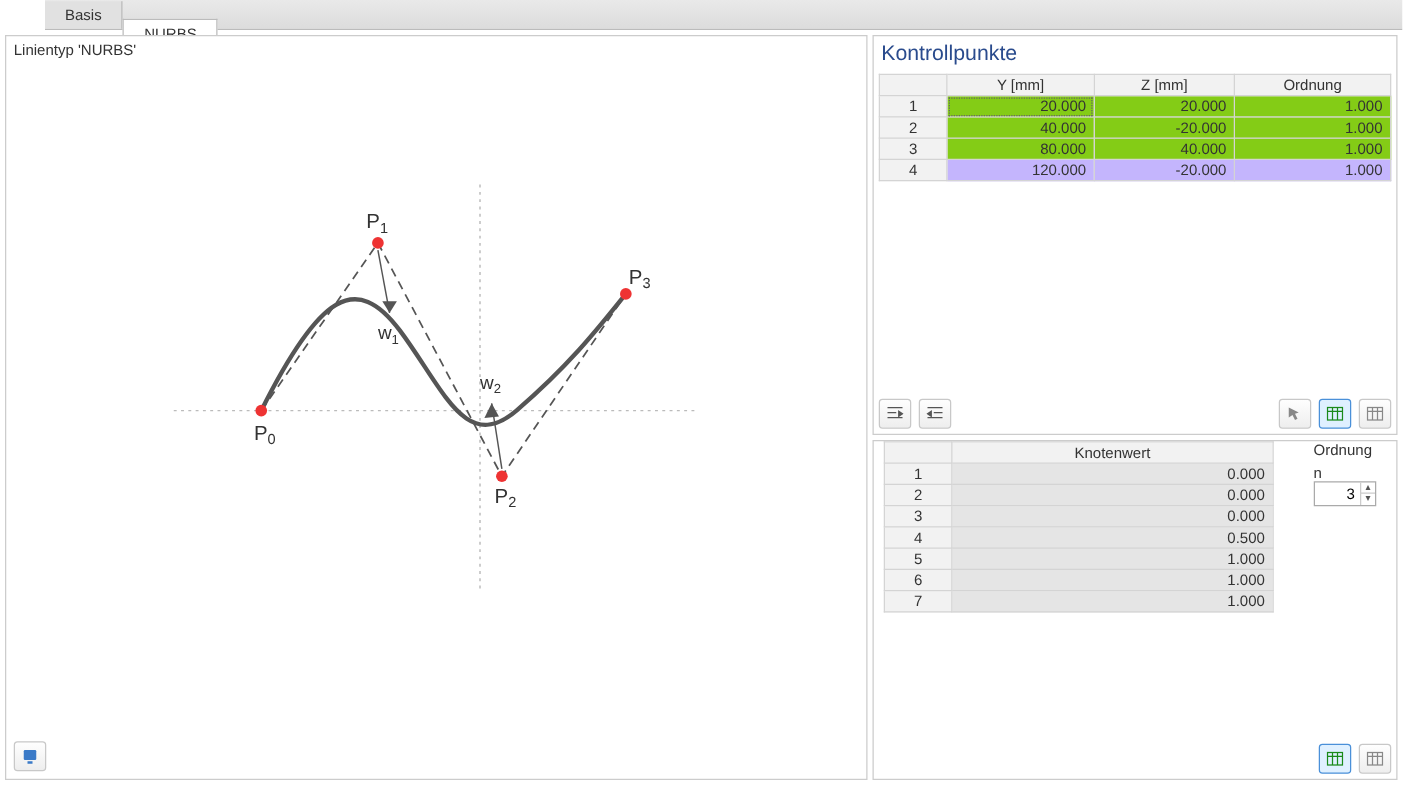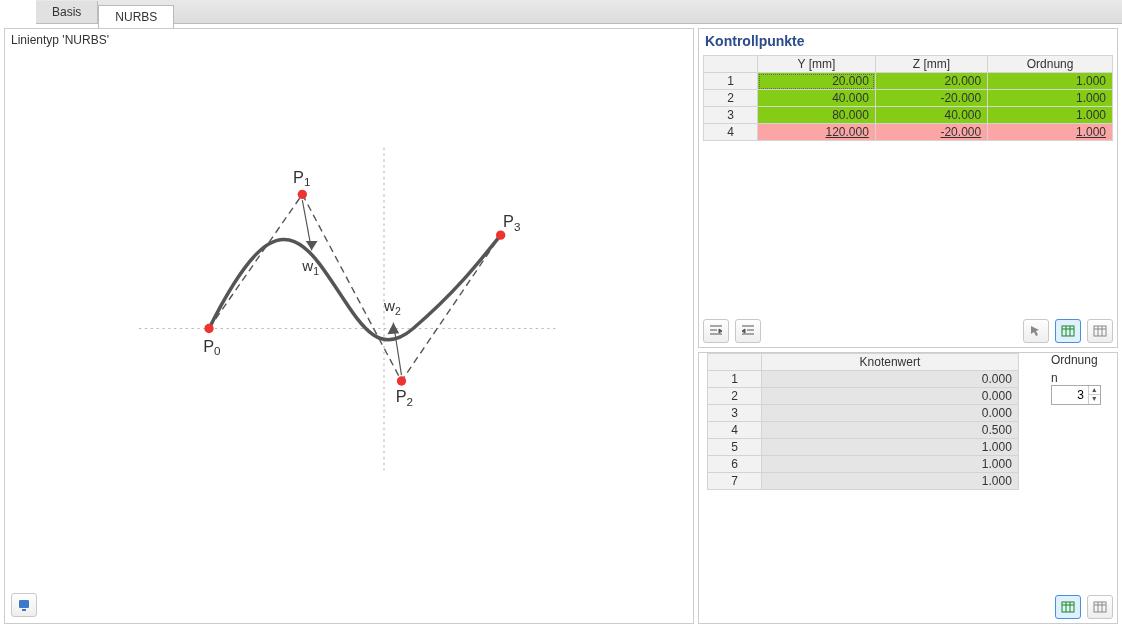--- a/index.html
+++ b/index.html
@@ -28,43 +28,43 @@
     cursor: pointer;
     font-size: 12px;
   }
   .tab.active {
     background: #fff;
     border-top: 1px solid #bbb;
     border-left: 1px solid #bbb;
     border-right: 1px solid #bbb;
     border-bottom: 1px solid #fff;
     position: relative;
-    top: 6px;
+    top: 16px;
   }
   .container {
     display: grid;
     grid-template-columns: 1fr 420px;
     grid-template-rows: 320px 1fr;
     gap: 4px;
     padding: 4px;
     height: calc(628px - 24px);
   }
   .panel {
     border: 1px solid #ccc;
     background: #fff;
     display: flex;
     flex-direction: column;
     position: relative;
   }
   .panel.right {
     grid-row: 1 / 3;
   }
   .panel-title {
-    font-size: 14px;
-    font-weight: bold;
+    font-size: 17px;
+    font-weight: normal;
     color: #2a4b8d;
     padding: 4px 6px 6px 6px;
   }
   .panel-title-light {
     font-size: 12px;
     color: #333;
     padding: 4px 6px 6px 6px;
   }
   table.grid {
     border-collapse: collapse;
@@ -84,21 +84,21 @@
   }
   table.grid td.rownum {
     background: #f2f2f2;
     text-align: center;
     width: 54px;
   }
   table.grid td.val {
     text-align: right;
     background: #84cc16;
   }
-  tr.sel td.val { background: #fca5a5; text-decoration: underline; }
+  tr.sel td.val { background: #c4b5fd; }
   tr.alt td.val { background: #e5e5e5; }
   .panel-kontroll .spacer,
   .panel-knoten .spacer { flex: 1; }
   .btn-row {
     display: flex;
     gap: 6px;
     padding: 4px;
   }
   .btn-row.right { justify-content: flex-end; }
   .icon-btn {

